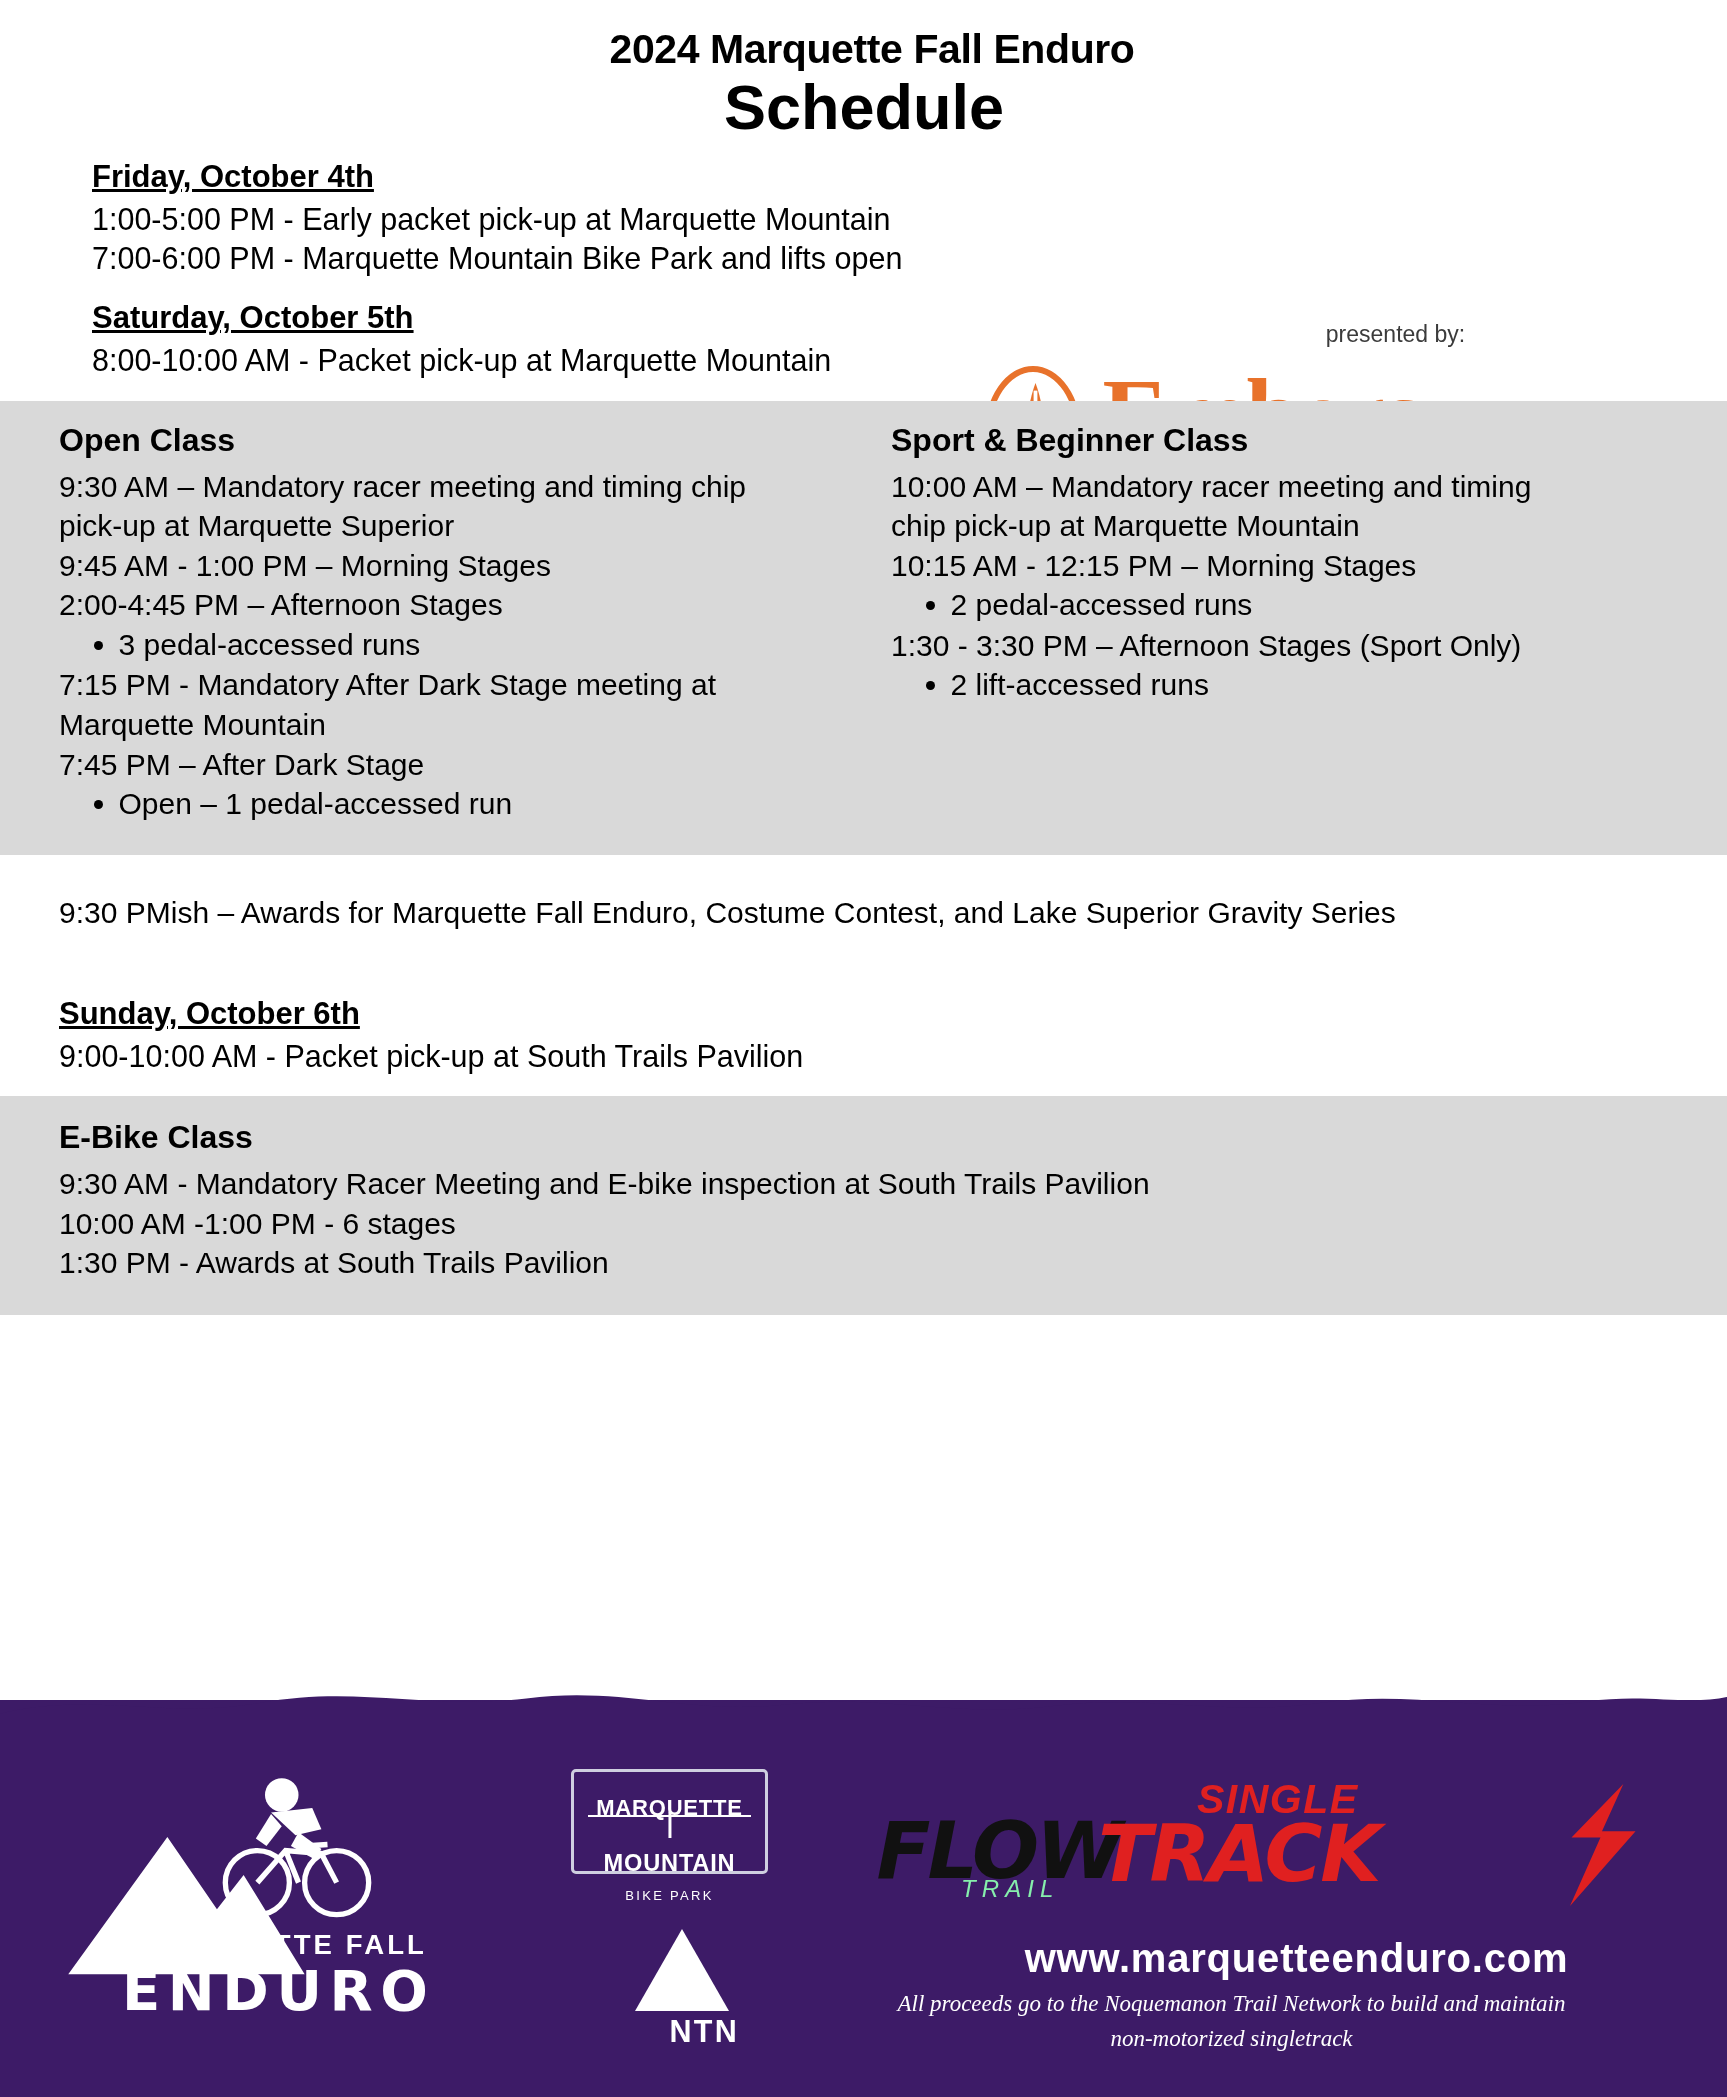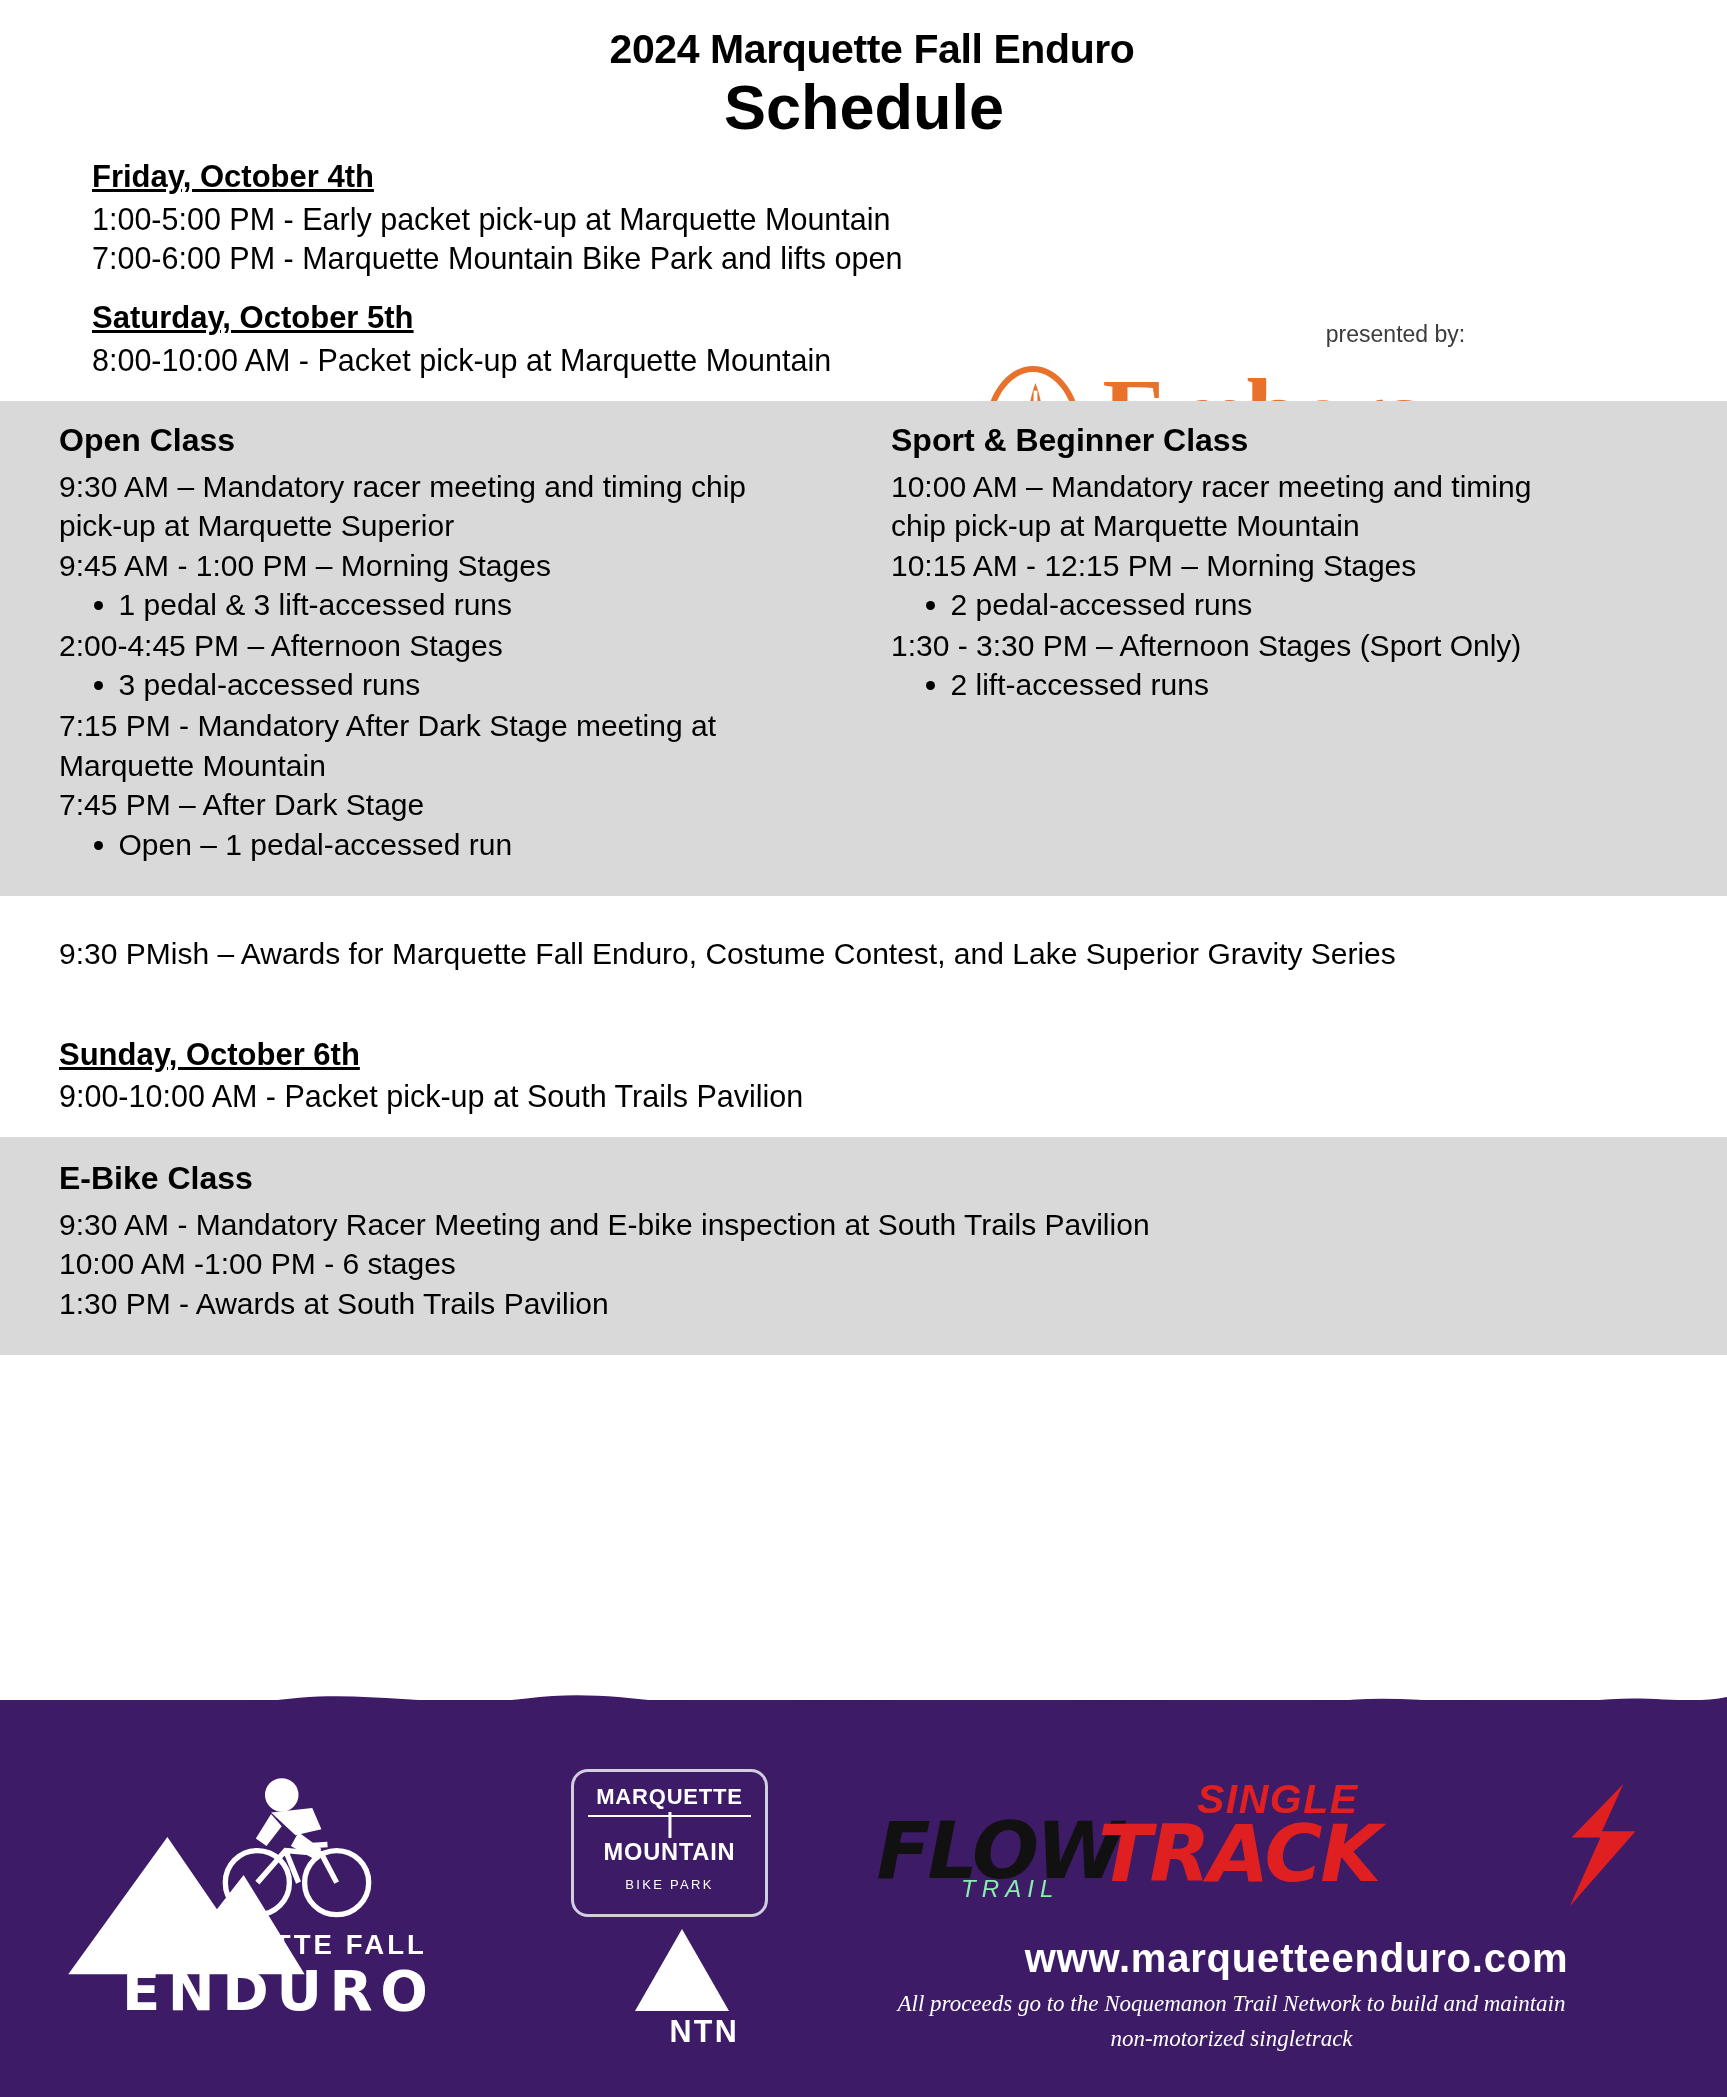--- a/index.html
+++ b/index.html
@@ -218,27 +218,27 @@
     letter-spacing: 7.6px;
     font-family: "DejaVu Sans", sans-serif;
   }
 
   
   .mm-box {
     position: absolute;
     left: 571px;
     top: 69px;
     width: 197px;
-    height: 148px;
+    height: 105px;
     border: 3.1px solid #cfcfe0;
-    border-radius: 17px;
+    border-radius: 5px;
     color: #ffffff;
     text-align: center;
     box-sizing: border-box;
-    padding-top: 12px;
+    padding-top: 23px;
   }
   .mm-l1 { font-size: 22px; font-weight: bold; letter-spacing: 0.8px; }
   .mm-l2 { font-size: 23.6px; font-weight: bold; letter-spacing: 0.8px; margin-top: 29px; }
   .mm-l3 { font-size: 13px; letter-spacing: 2.3px; margin-top: 10.7px; }
   .mm-sep {
     position: absolute;
     left: 13.7px; right: 13.7px; top: 43px;
     border-top: 2.3px solid #ffffff;
   }
   .mm-pick {
@@ -412,23 +412,20 @@
     </div>
   </div>
 
   <div class="gray panel-open">
     <div class="cols">
       <div class="col col-left">
         <div class="class-heading">Open Class</div>
         <div class="sched-line">9:30 AM – Mandatory racer meeting and timing chip</div>
         <div class="sched-line">pick-up at Marquette Superior</div>
         <div class="sched-line">9:45 AM - 1:00 PM – Morning Stages</div>
-        <ul class="bullets">
-          <li>1 pedal &amp; 3 lift-accessed runs</li>
-        </ul>
         <div class="sched-line">2:00-4:45 PM – Afternoon Stages</div>
         <ul class="bullets">
           <li>3 pedal-accessed runs</li>
         </ul>
         <div class="sched-line">7:15 PM - Mandatory After Dark Stage meeting at</div>
         <div class="sched-line">Marquette Mountain</div>
         <div class="sched-line">7:45 PM – After Dark Stage</div>
         <ul class="bullets">
           <li>Open – 1 pedal-accessed run</li>
         </ul>

